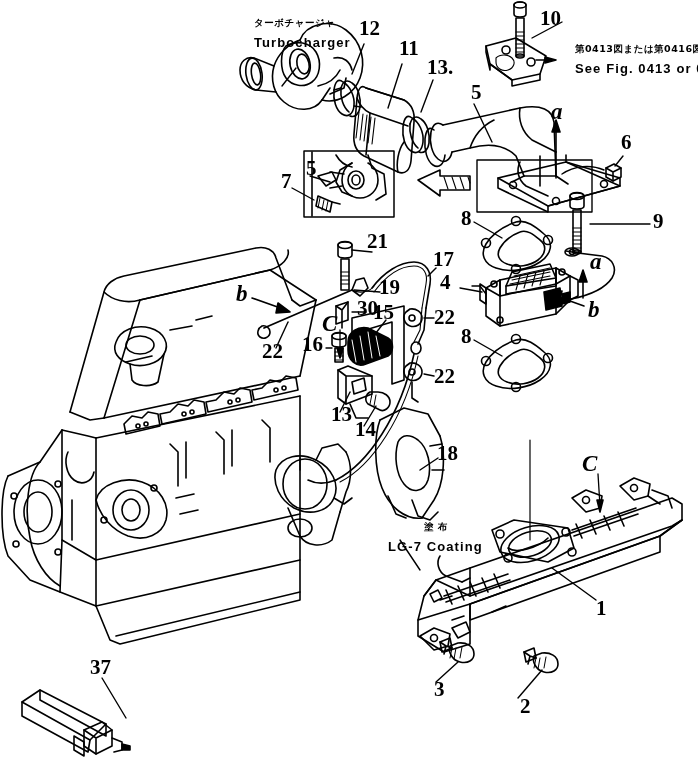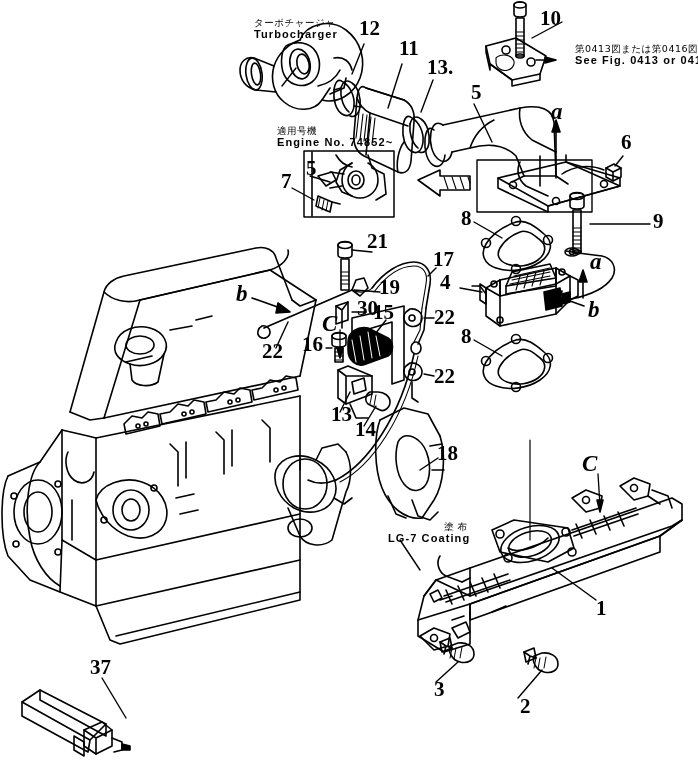--- a/index.html
+++ b/index.html
@@ -4,24 +4,24 @@
 <style>
   html,body{margin:0;padding:0;background:#fff;}
   body{width:698px;height:761px;position:relative;overflow:hidden;
        font-family:"Liberation Sans", sans-serif;color:#000;}
   #stage{position:absolute;inset:0;width:698px;height:761px;}
   svg#art{position:absolute;left:0;top:0;width:698px;height:761px;}
   .lbl{position:absolute;font-family:"Liberation Serif", serif;font-weight:700;
        color:#000;white-space:nowrap;line-height:1;}
   .num{font-size:21px;letter-spacing:0px;}
   .mark{font-size:23px;font-style:italic;font-family:"Liberation Serif",serif;}
-  .jp{font-family:"DejaVu Sans", sans-serif;font-size:9.5px;font-weight:400;
+  .jp{font-family:"DejaVu Sans", sans-serif;font-size:9.5px;font-weight:700;
       letter-spacing:0.5px;line-height:1.05;}
-  .en{font-family:"Liberation Sans", sans-serif;font-size:11px;font-weight:700;
-      letter-spacing:1.1px;line-height:1.1;}
+  .en{font-family:"Liberation Sans", sans-serif;font-size:13px;font-weight:700;
+      letter-spacing:1.1px;line-height:1.1;margin-top:8px;}
   .cap{position:absolute;white-space:nowrap;}
 </style>
 </head>
 <body>
 
 <div id="stage">
 
 <svg id="art" viewBox="0 0 698 761">
   <g fill="none" stroke="#000" stroke-width="1.6" stroke-linejoin="round" stroke-linecap="round">
 
@@ -473,29 +473,25 @@
 <div class="lbl mark" style="left:236px;top:282px">b</div>
 <div class="lbl mark" style="left:588px;top:298px">b</div>
 <div class="lbl mark" style="left:322px;top:312px">C</div>
 <div class="lbl mark" style="left:582px;top:452px">C</div>
 
 <div class="cap" style="left:254px;top:18px">
   <div class="jp">ターボチャージャ</div>
   <div class="en">Turbocharger</div>
 </div>
 
-<div class="cap" style="left:277px;top:126px">
-  <div class="jp">適用号機</div>
-  <div class="en">Engine  No.  74852~</div>
-</div>
 
 <div class="cap" style="left:575px;top:44px">
   <div class="jp">第0413図または第0416図参照</div>
   <div class="en">See  Fig.  0413  or  0416</div>
 </div>
 
 
 <div class="cap" style="left:388px;top:522px">
-  <div class="jp" style="margin-left:56px">塗 布</div>
+  <div class="jp" style="margin-left:36px">塗 布</div>
   <div class="en">LG-7   Coating</div>
 </div>
 
 </div>
 
 </body></html>

